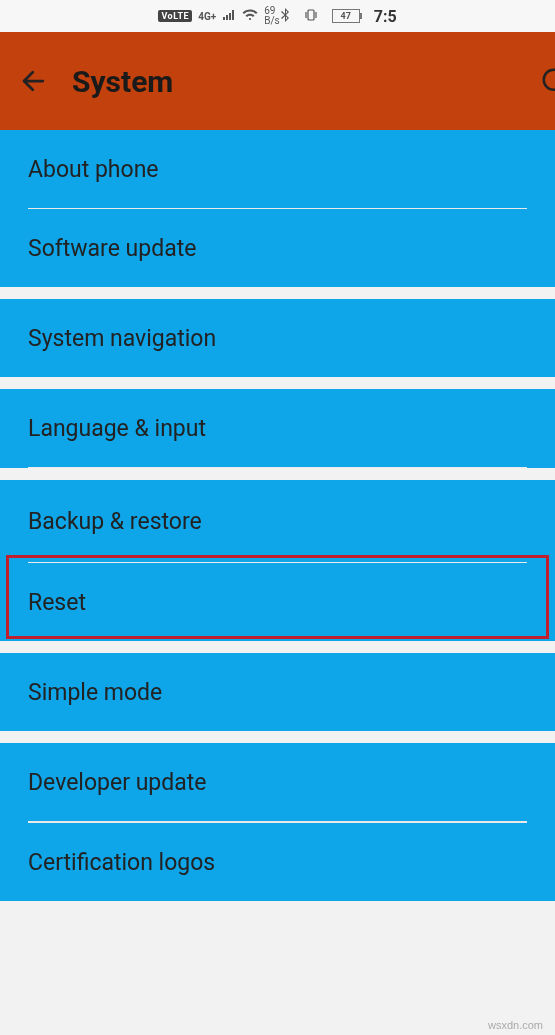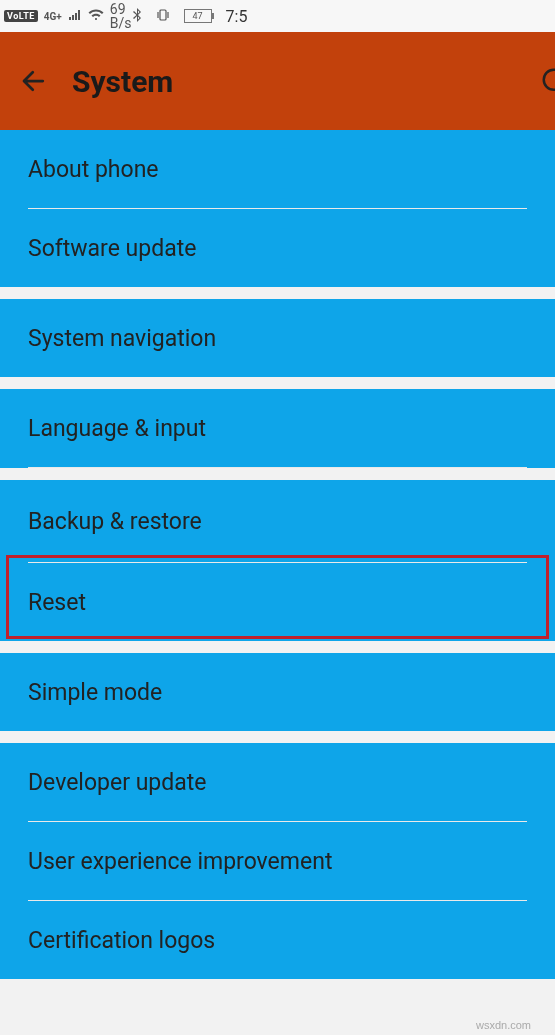--- a/index.html
+++ b/index.html
@@ -13,46 +13,47 @@
       font-family: -apple-system, BlinkMacSystemFont, "Segoe UI", Roboto, sans-serif;
       background: #f2f2f2;
       position: relative;
       overflow: hidden;
     }
     .status-bar {
       height: 32px;
       background: #f7f7f7;
       display: flex;
       align-items: center;
-      justify-content: flex-start;
+      justify-content: center;
       padding: 0 4px;
       font-size: 13px;
       color: #333;
     }
     .status-left {
       display: flex;
       align-items: center;
       gap: 6px;
     }
     .status-right {
       display: flex;
       align-items: center;
       gap: 14px;
+      font-weight: bold;
     }
     .volte-badge {
       background: #444;
       color: #fff;
       font-size: 9px;
       font-weight: bold;
       padding: 1px 3px;
       border-radius: 2px;
       letter-spacing: 0.5px;
     }
     .net-speed {
-      font-size: 14px;
+      font-size: 10px;
       line-height: 1;
       color: #555;
       text-align: left;
     }
     .battery-box {
       border: 1px solid #777;
       width: 28px;
       height: 14px;
       position: relative;
       display: flex;
@@ -141,21 +142,21 @@
       border: 3px solid #c0202d;
       left: 6px;
       right: 6px;
       top: 555px;
       height: 84px;
       pointer-events: none;
       z-index: 10;
     }
     .watermark {
       position: absolute;
-      right: 24px;
+      right: 12px;
       bottom: 4px;
       font-size: 11px;
       color: #aaa;
       font-family: Arial, sans-serif;
     }
   </style>
 </head>
 <body>
 
 <div class="status-bar">
@@ -249,23 +250,20 @@
   <div class="item">
     <span>Simple mode</span>
   </div>
 </div>
 
 <div class="group">
   <div class="item">
     <span>Developer update</span>
   </div>
   <div class="divider"></div>
-  <div class="item">
-    <span>User experience improvement</span>
-  </div>
   <div class="divider"></div>
   <div class="item">
     <span>Certification logos</span>
   </div>
 </div>
 
 <div class="highlight-box"></div>
 
 <div class="watermark">wsxdn.com</div>
 

